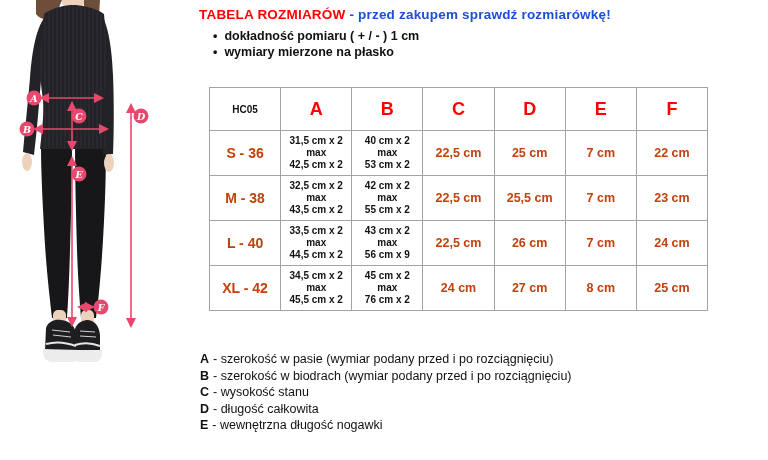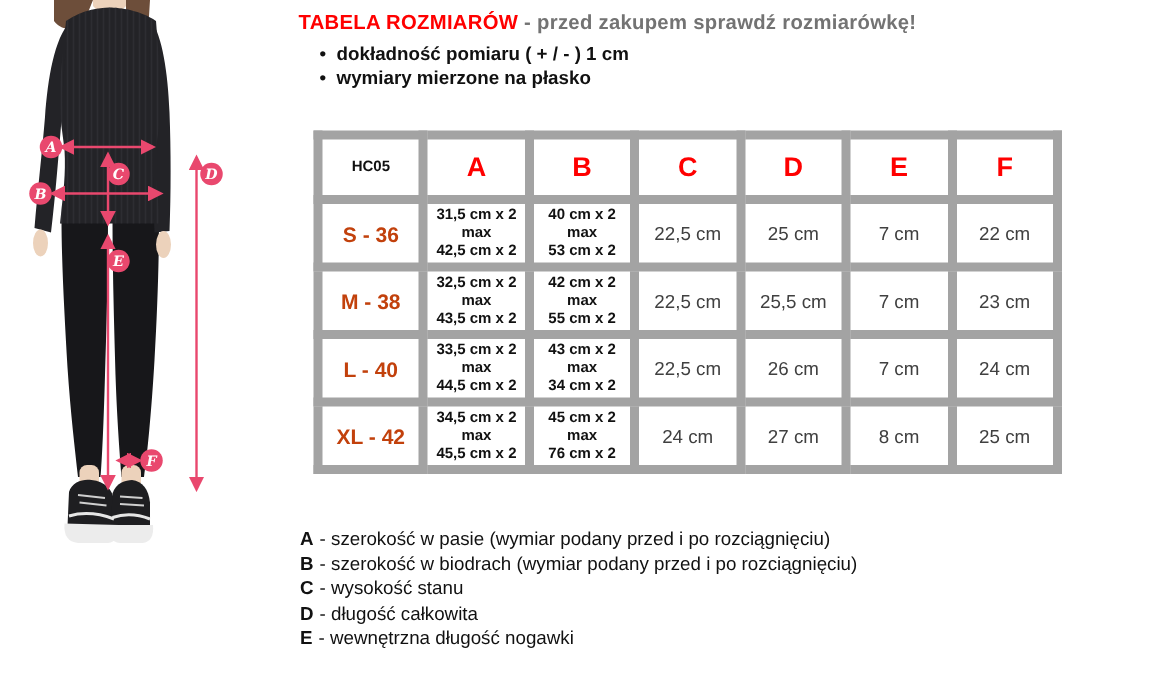--- a/index.html
+++ b/index.html
@@ -4,36 +4,36 @@
 <style>
   html,body{margin:0;padding:0;background:#ffffff;}
   .page{position:relative;width:768px;height:460px;background:#ffffff;overflow:hidden;
         font-family:"Liberation Sans",sans-serif;color:#111;}
   
   .figure{position:absolute;left:0;top:0;width:190px;height:370px;}
   
   .header{position:absolute;left:199px;top:7px;width:560px;}
   .title-line{font-size:13.5px;font-weight:bold;letter-spacing:.2px;}
   .title-red{color:#ff0000;}
-  .title-suffix{color:#737373;}
+  .title-suffix{color:#1d4ed8;}
   .bullets{margin:7px 0 0 14px;padding:0;list-style:none;}
   .bullets li{font-size:12.5px;font-weight:bold;line-height:15.5px;}
   .bullets li::before{content:"•";margin-right:7px;}
   
   table.sizes{position:absolute;left:209px;top:87px;width:499px;border-collapse:collapse;
               table-layout:fixed;}
-  table.sizes td,table.sizes th{border:6px solid #a3a3a3;text-align:center;
+  table.sizes td,table.sizes th{border:1px solid #a3a3a3;text-align:center;
               vertical-align:middle;padding:0;background:#fff;}
   tr.hdr{height:43px;}
   tr.row{height:45px;}
   .code{font-size:10px;font-weight:bold;color:#111;}
   th.letter{font-size:18px;font-weight:bold;color:#ff0000;}
   td.size{font-size:14px;font-weight:bold;color:#c2410c;}
   td.multi span{display:block;font-size:10px;font-weight:bold;line-height:12px;color:#111;}
-  td.val{font-size:12.5px;font-weight:normal;color:#404040;}
+  td.val{font-size:12.5px;font-weight:bold;color:#c2410c;}
   
   .legend{position:absolute;left:200px;top:351px;}
   .legend-line{font-size:12.5px;line-height:16.5px;color:#111;}
   .legend-letter{font-weight:bold;margin-right:4px;}
 </style>
 </head>
 <body>
 
 <div class="page">
 
@@ -168,21 +168,21 @@
     <tr class="row">
       <td class="size">L - 40</td>
       <td class="multi">
         <span>33,5 cm x 2</span>
         <span>max</span>
         <span>44,5 cm x 2</span>
       </td>
       <td class="multi">
         <span>43 cm x 2</span>
         <span>max</span>
-        <span>34 cm x 2</span>
+        <span>56 cm x 9</span>
       </td>
       <td class="val">22,5 cm</td>
       <td class="val">26 cm</td>
       <td class="val">7 cm</td>
       <td class="val">24 cm</td>
     </tr>
 
     <tr class="row">
       <td class="size">XL - 42</td>
       <td class="multi">

